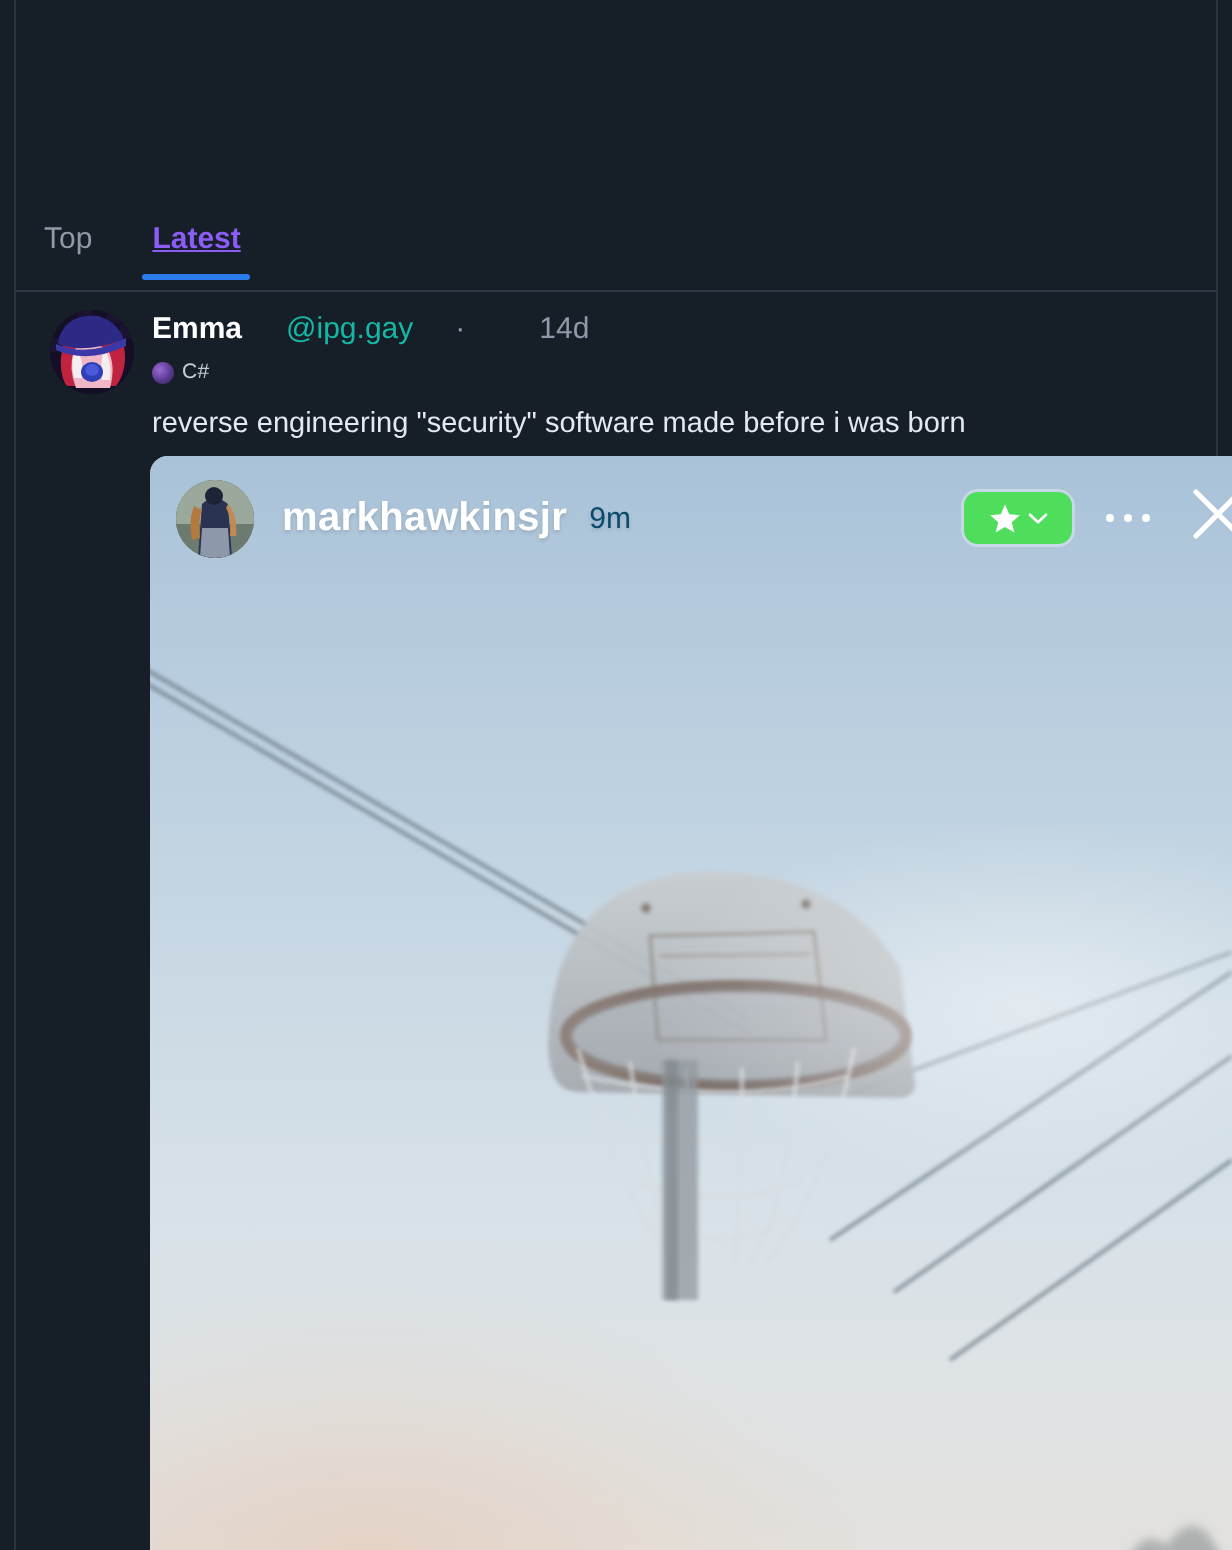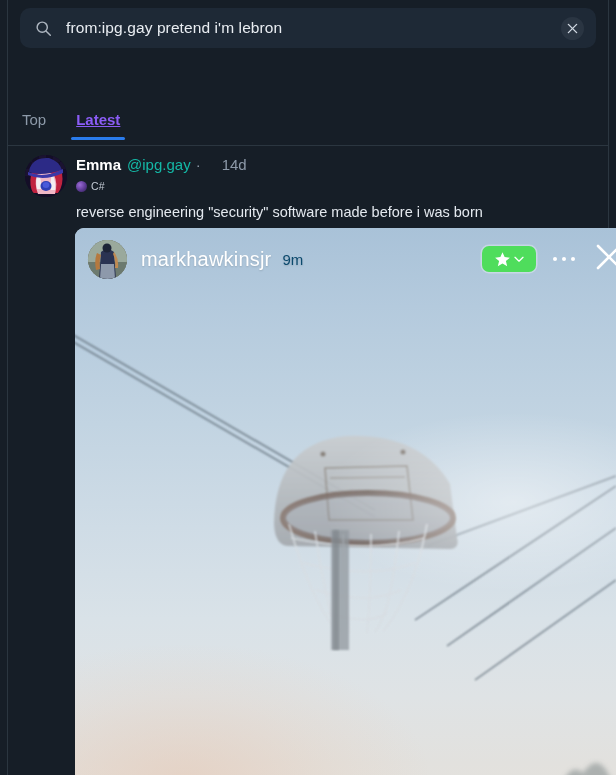--- a/index.html
+++ b/index.html
@@ -148,21 +148,21 @@
     background: #1a1430;
     cursor: pointer;
   }
   .post-avatar svg { display: block; }
 
   .post-head {
     position: absolute;
     left: 68px; top: 10px;
     display: flex;
     align-items: flex-end;
-    gap: 0;
+    gap: 16px;
     font-size: 15px;
     white-space: nowrap;
   }
   .post-author {
     color: #ffffff;
     font-weight: bold;
     cursor: pointer;
   }
   .post-handle {
     color: #14b8a6;
@@ -269,21 +269,21 @@
     width: 39px; height: 39px;
     border-radius: 50%;
     overflow: hidden;
     flex: 0 0 auto;
     background: #5a4632;
   }
   .ig-avatar svg { display: block; }
   .ig-name {
     margin-left: 14px;
     font-size: 20px;
-    font-weight: normal;
+    font-weight: bold;
     color: #ffffff;
     letter-spacing: .2px;
     text-shadow: 0 1px 2px rgba(0,0,0,.15);
   }
   .ig-time {
     margin-left: 11px;
     font-size: 15px;
     color: #0c4a6e;
     text-shadow: 0 1px 2px rgba(0,0,0,.15);
   }
@@ -318,37 +318,20 @@
   }
 </style>
 </head>
 <body>
 
 <div class="app-frame">
 
   <div class="frame-edge-left"></div>
   <div class="frame-edge-right"></div>
 
-  <div class="search-wrap">
-    <div class="search-box">
-      <span class="search-icon">
-        <svg width="17" height="17" viewBox="0 0 20 20" fill="none">
-          <circle cx="8.5" cy="8.5" r="6" stroke="#c6ced8" stroke-width="1.7"></circle>
-          <line x1="13.2" y1="13.2" x2="18" y2="18" stroke="#c6ced8" stroke-width="1.7" stroke-linecap="round"></line>
-        </svg>
-      </span>
-      <input class="search-input" type="text" value="from:ipg.gay pretend i'm lebron" placeholder="Search" style="">
-      <span class="search-clear">
-        <svg width="11" height="11" viewBox="0 0 12 12">
-          <line x1="1.5" y1="1.5" x2="10.5" y2="10.5" stroke="#cfd7e0" stroke-width="1.5" stroke-linecap="round"></line>
-          <line x1="10.5" y1="1.5" x2="1.5" y2="10.5" stroke="#cfd7e0" stroke-width="1.5" stroke-linecap="round"></line>
-        </svg>
-      </span>
-    </div>
-  </div>
 
 
   <div class="tabs">
     <div class="tab">
       <span>Top</span>
     </div>
     <div class="tab active">
       <span>Latest</span>
     </div>
   </div>

